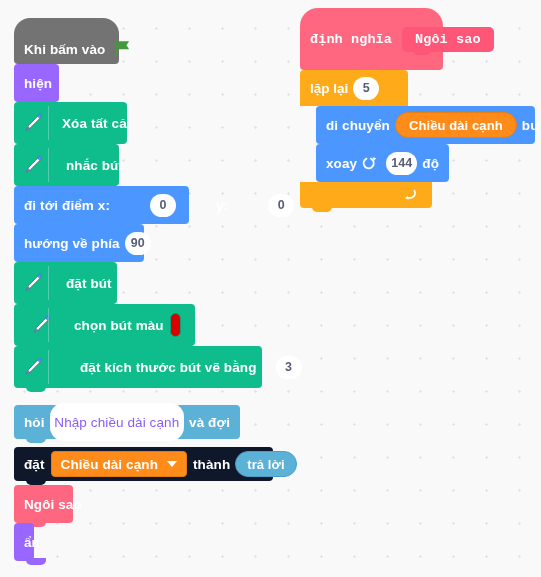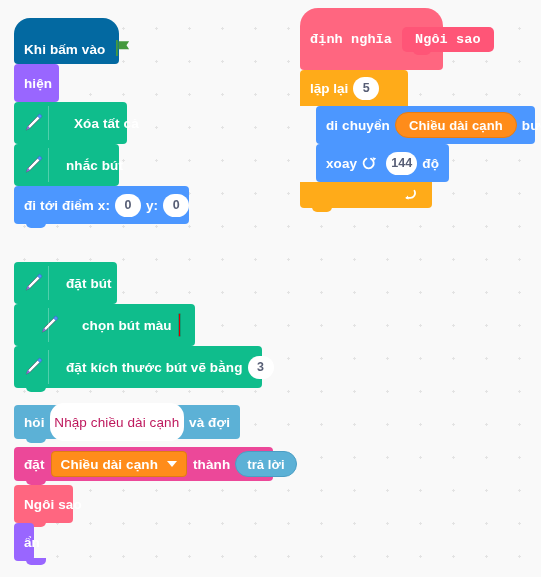--- a/index.html
+++ b/index.html
@@ -45,41 +45,41 @@
 
   .hat{
     border-radius:16px 16px 4px 4px;
     height:46px;
     align-items:flex-end;
     padding-bottom:7px;
   }
   .hat.stack::after{left:12px;}
 
   
-  .c-events{background:#0369a1;}
+  .c-events{background:#737373;}
   .c-looks{background:#9966ff;align-items:center;}
   .c-pen{background:#0fbd8c;}
   .c-motion{background:#4c97ff;}
   .c-sensing{background:#5cb1d6;}
-  .c-variables{background:#ec4899;}
+  .c-variables{background:#0f172a;}
   .c-mycustom{background:#ff6680;}
 
   
   .oval{
     background:#fff;color:#575e75;
     border-radius:14px;
     min-width:26px;height:23px;
     display:inline-flex;align-items:center;justify-content:center;
     padding:0 9px;
     font-size:12.5px;font-weight:bold;
     margin:0 5px;
     box-sizing:border-box;
   }
   .oval.txt{
-    border-radius:14px;padding:0 12px;color:#be185d;
+    border-radius:14px;padding:0 12px;color:#8b5cf6;
     font-weight:normal;font-size:13.5px;height:38px;
   }
   
   .reporter{
     background:#ff8c1a;color:#fff;
     border-radius:14px;height:26px;
     display:inline-flex;align-items:center;justify-content:center;
     padding:0 13px;margin:0 5px;
     font-size:13px;font-weight:bold;
     border:1px solid #e87d12;
@@ -165,69 +165,73 @@
 
   <div class="blk stack c-pen" style="left:14px;top:102px;width:113px;height:42px;padding-left:6px;">
     <span class="pen-ico">
       <svg viewBox="0 0 26 26" width="26" height="26">
         <path d="M19.5 4.2 L21.8 6.5 L10.2 18.1 L6.3 20.1 L8 16.1 Z" fill="#ffffff" stroke="#575e75" stroke-width=".8" stroke-linejoin="round"></path>
         <path d="M17.6 6.1 L19.9 8.4 L22 6.3 L19.7 4 Z" fill="#4c97ff" stroke="#3373cc" stroke-width=".8"></path>
         <path d="M6.3 20.1 L8 16.1 L9.9 18 Z" fill="#8c68d8"></path>
       </svg>
     </span>
     <span class="pen-div"></span>
-    <span style="margin-left:20px;">Xóa tất cả</span>
+    <span style="margin-left:8px;">Xóa tất cả</span>
   </div>
 
   <div class="blk stack c-pen" style="left:14px;top:144px;width:105px;height:42px;padding-left:6px;justify-content:space-between;">
     <span class="pen-ico">
       <svg viewBox="0 0 26 26" width="26" height="26">
         <path d="M19.5 4.2 L21.8 6.5 L10.2 18.1 L6.3 20.1 L8 16.1 Z" fill="#ffffff" stroke="#575e75" stroke-width=".8" stroke-linejoin="round"></path>
         <path d="M17.6 6.1 L19.9 8.4 L22 6.3 L19.7 4 Z" fill="#4c97ff" stroke="#3373cc" stroke-width=".8"></path>
         <path d="M6.3 20.1 L8 16.1 L9.9 18 Z" fill="#8c68d8"></path>
       </svg>
     </span>
     <span class="pen-div"></span>
     <span style="margin-left:12px;">nhắc bút</span>
   </div>
 
-  <div class="blk stack c-motion" style="left:14px;top:186px;width:175px;height:38px;">
+  <div class="blk stack c-motion" style="left:14px;top:186px;width:175px;height:38px;gap:35px;">
     <span>đi tới điểm x:</span>
     <span class="oval">0</span>
     <span>y:</span>
     <span class="oval">0</span>
   </div>
 
+  <div class="blk stack c-motion" style="left:14px;top:224px;width:130px;height:38px;">
+    <span>hướng về phía</span>
+    <span class="oval">90</span>
+  </div>
 
   <div class="blk stack c-pen" style="left:14px;top:262px;width:103px;height:42px;padding-left:6px;">
     <span class="pen-ico">
       <svg viewBox="0 0 26 26" width="26" height="26">
         <path d="M19.5 4.2 L21.8 6.5 L10.2 18.1 L6.3 20.1 L8 16.1 Z" fill="#ffffff" stroke="#575e75" stroke-width=".8" stroke-linejoin="round"></path>
         <path d="M17.6 6.1 L19.9 8.4 L22 6.3 L19.7 4 Z" fill="#4c97ff" stroke="#3373cc" stroke-width=".8"></path>
         <path d="M6.3 20.1 L8 16.1 L9.9 18 Z" fill="#8c68d8"></path>
       </svg>
     </span>
     <span class="pen-div"></span>
     <span style="margin-left:12px;">đặt bút</span>
   </div>
 
-  <div class="blk stack c-pen" style="left:14px;top:304px;width:181px;height:42px;padding-left:22px;">
+  <div class="blk stack c-pen" style="left:14px;top:304px;width:181px;height:42px;padding-left:14px;">
     <span class="pen-ico">
       <svg viewBox="0 0 26 26" width="26" height="26">
         <path d="M19.5 4.2 L21.8 6.5 L10.2 18.1 L6.3 20.1 L8 16.1 Z" fill="#ffffff" stroke="#575e75" stroke-width=".8" stroke-linejoin="round"></path>
         <path d="M17.6 6.1 L19.9 8.4 L22 6.3 L19.7 4 Z" fill="#4c97ff" stroke="#3373cc" stroke-width=".8"></path>
         <path d="M6.3 20.1 L8 16.1 L9.9 18 Z" fill="#8c68d8"></path>
       </svg>
     </span>
     <span class="pen-div"></span>
     <span style="margin-left:12px;">chọn bút màu</span>
     <span class="swatch" style="background: rgb(217, 0, 0);"></span>
   </div>
 
-  <div class="blk stack c-pen" style="left:14px;top:346px;width:248px;height:42px;padding-left:6px;">
+  <div class="blk stack c-pen" style="left:14px;top:346px;width:248px;height:42px;padding-left:6px;gap:14px;">
     <span class="pen-ico">
       <svg viewBox="0 0 26 26" width="26" height="26">
         <path d="M19.5 4.2 L21.8 6.5 L10.2 18.1 L6.3 20.1 L8 16.1 Z" fill="#ffffff" stroke="#575e75" stroke-width=".8" stroke-linejoin="round"></path>
         <path d="M17.6 6.1 L19.9 8.4 L22 6.3 L19.7 4 Z" fill="#4c97ff" stroke="#3373cc" stroke-width=".8"></path>
         <path d="M6.3 20.1 L8 16.1 L9.9 18 Z" fill="#8c68d8"></path>
       </svg>
     </span>
     <span class="pen-div"></span>
     <span style="margin-left:12px;">đặt kích thước bút vẽ bằng</span>
     <span class="oval">3</span>

